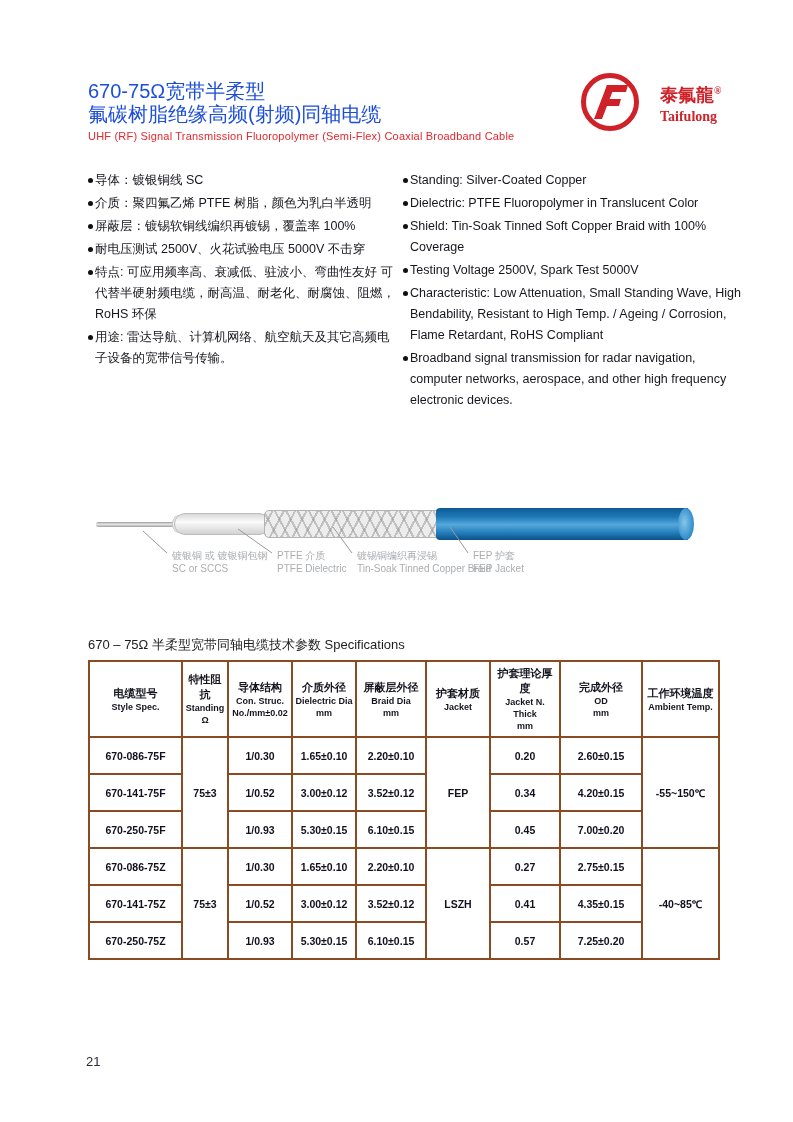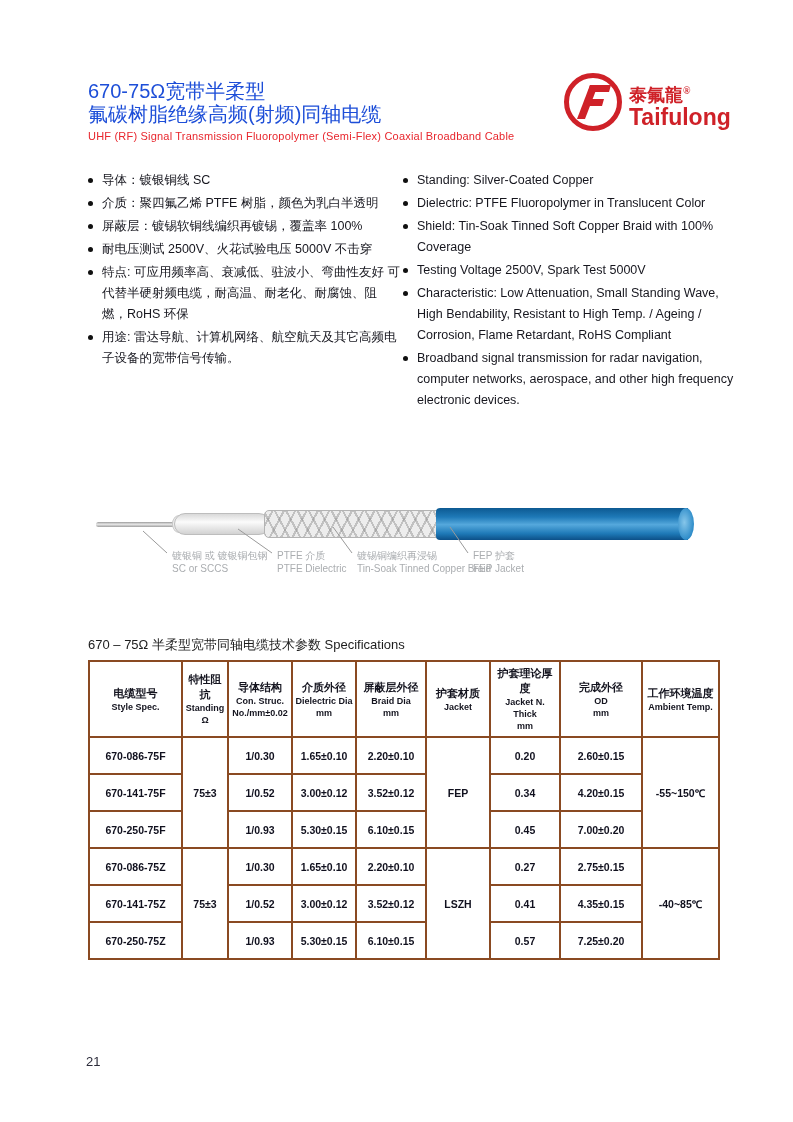--- a/index.html
+++ b/index.html
@@ -4,29 +4,29 @@
 <style>
   html,body { margin:0; padding:0; background:#ffffff; }
   .page {
     position:relative; width:793px; height:1122px; background:#ffffff;
     font-family:"Liberation Sans", sans-serif; color:#16161e; overflow:hidden;
   }
   
   .header-block { position:absolute; left:88px; top:80px; width:460px; }
   .t-zh { font-size:20px; font-weight:normal; color:#1d4ed8; line-height:23px; }
   .t-sub { font-size:11px; color:#e8262d; margin-top:4px; letter-spacing:0.2px; }
-  .logo-block { position:absolute; left:563px; top:72px; display:flex; align-items:center; gap:6px; }
+  .logo-block { position:absolute; left:580px; top:72px; display:flex; align-items:center; gap:20px; }
   .brand-zh { font-family:"Liberation Serif", serif; font-size:18px; font-weight:bold; color:#cf2128; line-height:22px; }
   .brand-zh sup { font-size:10px; }
-  .brand-en { font-family:Liberation Sans, sans-serif; font-size:23px; font-weight:600; color:#cf2128; line-height:22px; }
+  .brand-en { font-family:Liberation Serif, serif; font-size:14px; font-weight:600; color:#cf2128; line-height:22px; }
   
   .feat-zh { position:absolute; left:88px; top:170px; width:312px; }
   .feat-en { position:absolute; left:403px; top:170px; width:338px; }
   .feat-list { list-style:none; margin:0; padding:0; font-size:12.5px; color:#16161e; }
-  .feat-list li { display:flex; gap:9px; line-height:21px; margin-bottom:2px; }
+  .feat-list li { display:flex; gap:2px; line-height:21px; margin-bottom:2px; }
   .dot { flex:0 0 auto; width:5px; height:5px; border-radius:50%; background:#101010; margin-top:8px; }
   
   .diagram { position:absolute; left:88px; top:497px; width:632px; height:86px; }
   .diagram svg.leaders { position:absolute; left:0; top:0; width:632px; height:86px; }
   .cond-rod { position:absolute; left:8px; top:25px; width:94px; height:5px; border-radius:3px;
     background:linear-gradient(180deg,#9a9a9a,#e8e8e8 45%,#9f9f9f); }
   .dielectric { position:absolute; left:86px; top:16px; width:96px; height:22px; border-radius:11px;
     background:linear-gradient(180deg,#d9d9d9,#fbfbfb 40%,#d2d2d2); border:1px solid #bdbdbd; box-sizing:border-box; }
   .diel-cap { position:absolute; left:84px; top:18px; width:14px; height:18px; border-radius:50%;
     background:#efefef; border:1px solid #c6c6c6; box-sizing:border-box; }

